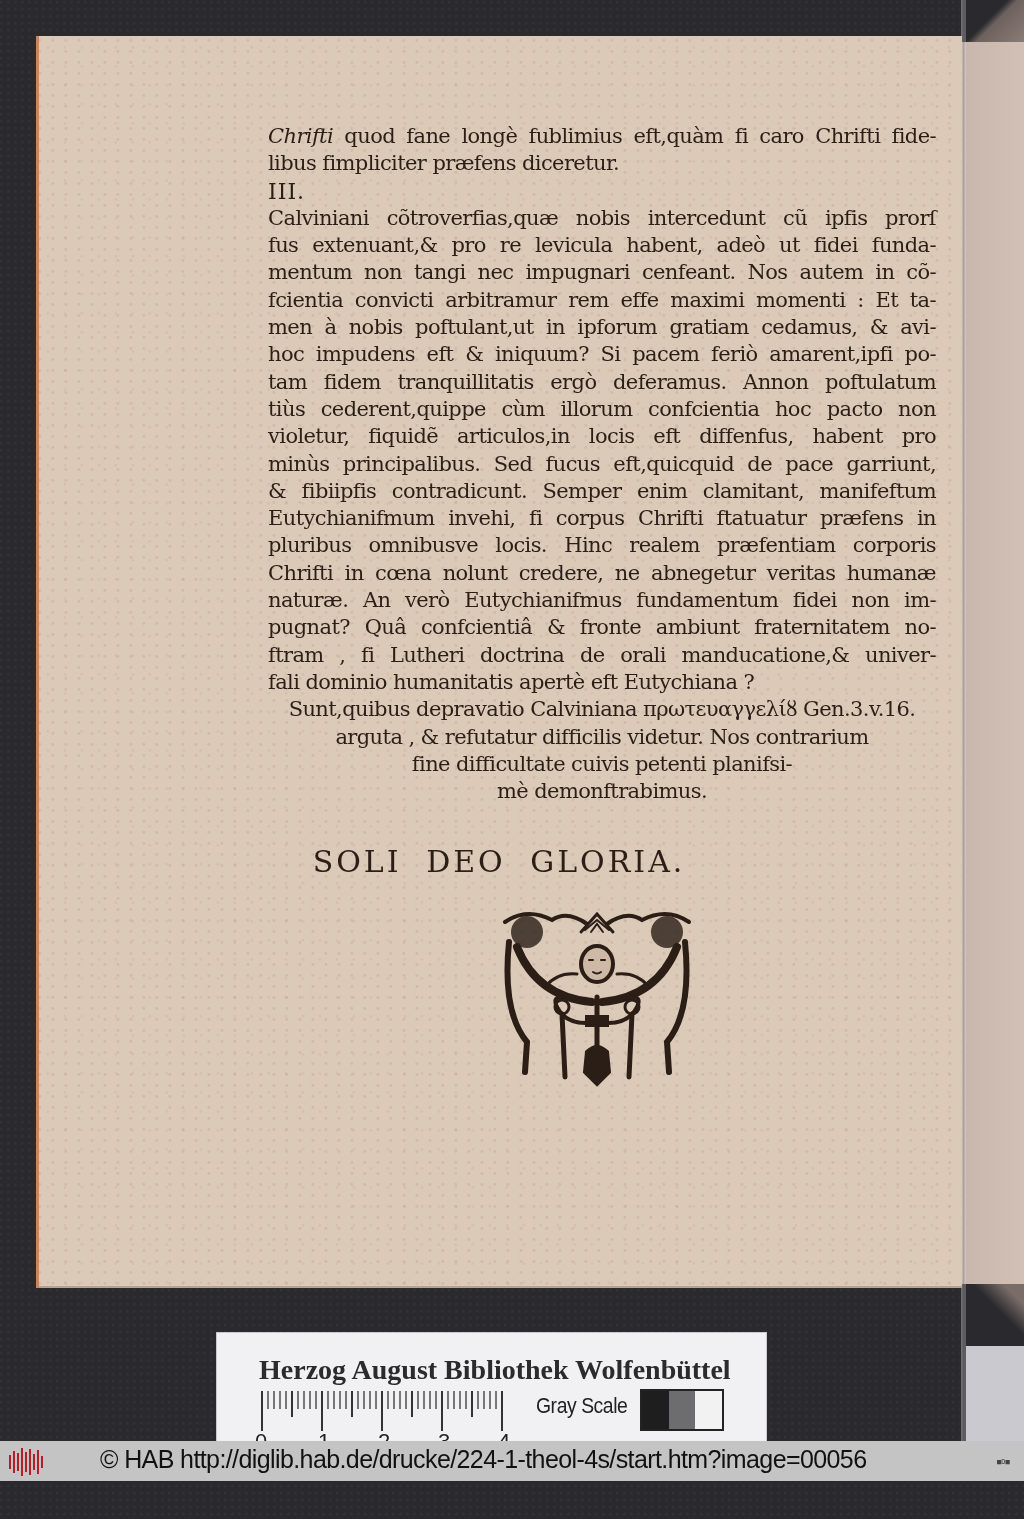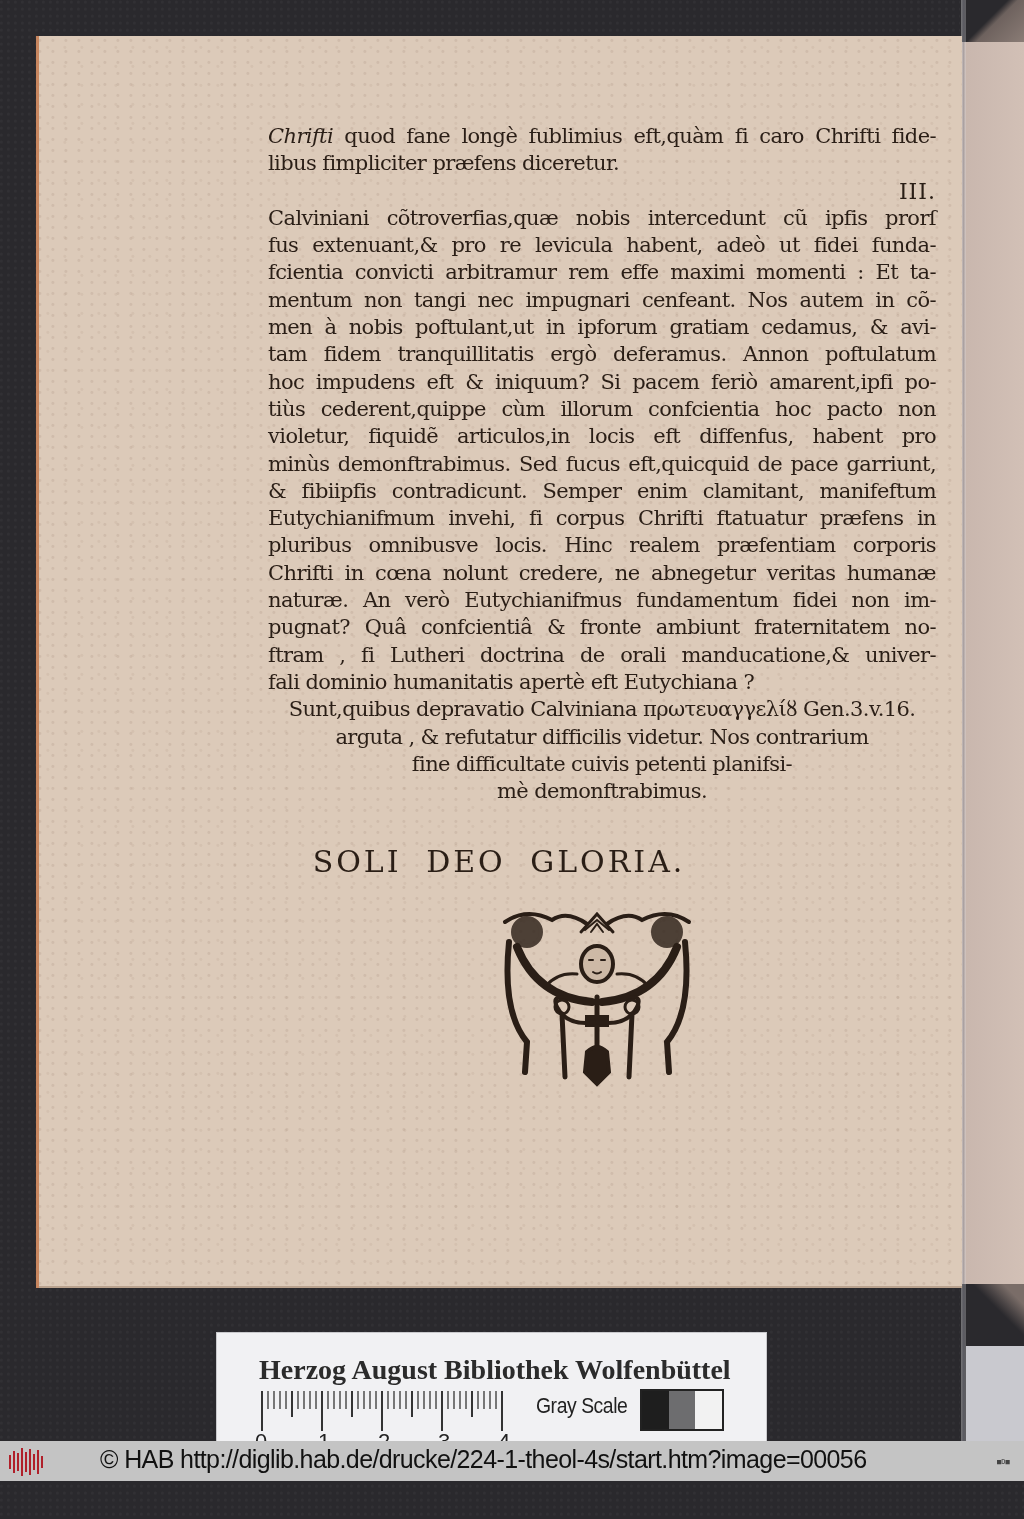--- a/index.html
+++ b/index.html
@@ -45,21 +45,21 @@
     color: #2a1e16;
     font-family: "DejaVu Serif", serif;
     font-size: 21px;
     line-height: 27.3px;
     letter-spacing: -0.6px;
   }
   .line { white-space: nowrap; text-align: justify; text-align-last: justify; display: block; height: 27.3px; }
   .line.last { text-align-last: left; }
   .line.center { text-align: center; text-align-last: center; }
   .italic { font-style: italic; }
-  .heading { text-align: right; display: block; height: 27.3px; font-size: 22px; letter-spacing: 1px; }
+  .heading { text-align: left; display: block; height: 27.3px; font-size: 22px; letter-spacing: 1px; }
   .closing {
     position: absolute; left: 0; right: 0; top: 808px; text-align: center;
     font-size: 30px; letter-spacing: 3px; color: #2a1e16;
     font-family: "DejaVu Serif", serif;
   }
   .closing span { margin: 0 6px; }
   .ornament {
     position: absolute; left: 461px; top: 866px; width: 200px; height: 190px;
   }
   .label-card {
@@ -118,28 +118,28 @@
 <div class="right-page-edge bottom-tab" style="left:966px;top:1346px;width:58px;height:133px;background:#c9c9cf;"></div>
 <div class="gutter-line"></div>
 
 <div class="page">
   <div class="text-block" id="text-block">
       <div class="line"><span class="italic">Chrifti</span> quod fane longè fublimius eft,quàm fi caro Chrifti fide-</div>
       <div class="line last">libus fimpliciter præfens diceretur.</div>
       <div class="heading">III.</div>
       <div class="line">Calviniani cõtroverfias,quæ nobis intercedunt cũ ipfis prorſ</div>
       <div class="line">fus extenuant,&amp; pro re levicula habent, adeò ut fidei funda-</div>
+      <div class="line">mentum non tangi nec impugnari cenfeant. Nos autem in cõ-</div>
       <div class="line">fcientia convicti arbitramur rem effe maximi momenti : Et ta-</div>
-      <div class="line">mentum non tangi nec impugnari cenfeant. Nos autem in cõ-</div>
       <div class="line">men à nobis poftulant,ut in ipforum gratiam cedamus, &amp; avi-</div>
+      <div class="line">hoc impudens eft &amp; iniquum? Si pacem feriò amarent,ipfi po-</div>
       <div class="line">tam fidem tranquillitatis ergò deferamus. Annon poftulatum</div>
-      <div class="line">hoc impudens eft &amp; iniquum? Si pacem feriò amarent,ipfi po-</div>
       <div class="line">tiùs cederent,quippe cùm illorum confcientia hoc pacto non</div>
       <div class="line">violetur, fiquidẽ articulos,in locis eft diffenfus, habent pro</div>
-      <div class="line">minùs demonftrabimus. Sed fucus eft,quicquid de pace garriunt,</div>
+      <div class="line">minùs principalibus. Sed fucus eft,quicquid de pace garriunt,</div>
       <div class="line">&amp; fibiipfis contradicunt. Semper enim clamitant, manifeftum</div>
       <div class="line">Eutychianifmum invehi, fi corpus Chrifti ftatuatur præfens in</div>
       <div class="line">pluribus omnibusve locis. Hinc realem præfentiam corporis</div>
       <div class="line">Chrifti in cœna nolunt credere, ne abnegetur veritas humanæ</div>
       <div class="line">naturæ. An verò Eutychianifmus fundamentum fidei non im-</div>
       <div class="line">pugnat? Quâ confcientiâ &amp; fronte ambiunt fraternitatem no-</div>
       <div class="line">ftram , fi Lutheri doctrina de orali manducatione,&amp; univer-</div>
       <div class="line last">fali dominio humanitatis apertè eft Eutychiana ?</div>
       <div class="line center">Sunt,quibus depravatio Calviniana πρωτευαγγελίȣ Gen.3.v.16.</div>
       <div class="line center">arguta , &amp; refutatur difficilis videtur. Nos contrarium</div>

